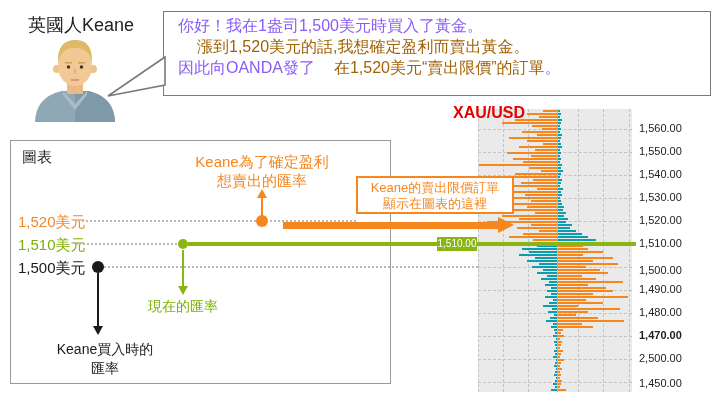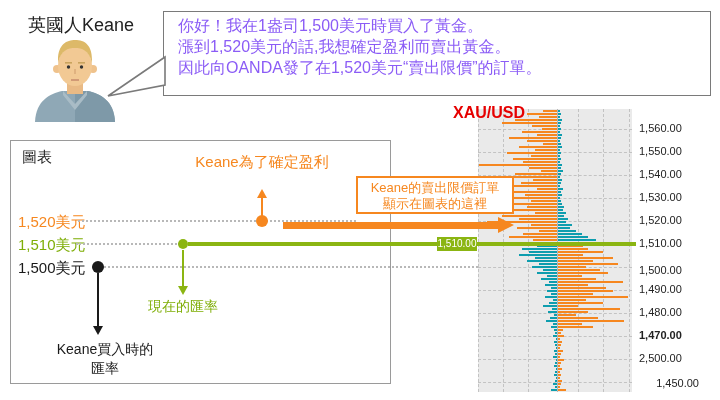--- a/index.html
+++ b/index.html
@@ -10,21 +10,21 @@
   
   #speaker-name{left:28px;top:13px;font-size:18px;color:#222;}
   #avatar{left:30px;top:36px;}
 
   
   #bubble{left:163px;top:11px;width:526px;height:80px;border:1.6px solid #7a7a7a;
           background:#fff;padding:3px 6px 0 14px;line-height:21px;font-size:16px;z-index:3;}
   #bubble .ln{white-space:nowrap;}
   .c-black{color:#8b5cf6;}
   .c-green{color:#7fae07;}
-  .c-orange{color:#8b5cf6;}
+  .c-orange{color:#a16207;margin-left:19px;}
   #bubble-tail{left:105px;top:52px;z-index:4;}
 
   
   #diagram-box{left:10px;top:140px;width:379px;height:242px;border:1.5px solid #9a9a9a;background:#fff;}
   #diagram-title{left:22px;top:148px;font-size:15px;color:#222;}
 
   .dotline{position:absolute;height:0;border-top:2px dotted #b8b8b8;}
   .dot{position:absolute;border-radius:50%;}
   .vline{position:absolute;width:2px;}
   .tri-up{position:absolute;width:0;height:0;border-left:5px solid transparent;border-right:5px solid transparent;border-bottom:9px solid #f6871f;}
@@ -310,33 +310,34 @@
       <div class="axis-label" style="top: 145px;">1,550.00</div>
       <div class="axis-label" style="top: 168px;">1,540.00</div>
       <div class="axis-label" style="top: 191px;">1,530.00</div>
       <div class="axis-label" style="top: 214px;">1,520.00</div>
       <div class="axis-label" style="top: 237px;">1,510.00</div>
       <div class="axis-label" style="top: 264px;">1,500.00</div>
       <div class="axis-label" style="top: 283px;">1,490.00</div>
       <div class="axis-label" style="top: 306px;">1,480.00</div>
       <div class="axis-label" style="top: 329px; font-weight: bold;">1,470.00</div>
       <div class="axis-label" style="top: 352px;">2,500.00</div>
-      <div class="axis-label" style="top: 377px; text-align: right;">1,450.00</div>
+      <div class="axis-label" style="top: 377px;">1,450.00</div>
     </div>
 
   <div class="abs" id="diagram-box"></div>
   <div class="abs" id="diagram-title">圖表</div>
 
   <div class="abs" id="level-label-1520">1,520美元</div>
   <div class="dotline" style="left:78px;top:220px;width:278px;"></div>
   <div class="dot" style="left:256px;top:215px;width:12px;height:12px;background:#f6871f;"></div>
   <div class="vline" style="left:261px;top:197px;height:20px;background:#f6871f;"></div>
   <div class="tri-up" style="left:257px;top:189px;"></div>
   <div class="abs" id="sell-note">
     <div>Keane為了確定盈利</div>
+    <div>想賣出的匯率</div>
   </div>
 
   <div class="abs" id="level-label-1510">1,510美元</div>
   <div class="dotline" style="left:76px;top:243px;width:104px;"></div>
   <div class="dot" style="left:178px;top:239px;width:10px;height:10px;background:#8bb512;"></div>
   <div class="abs" id="green-line"></div>
   <div class="abs" id="price-tag">1,510.00</div>
   <div class="vline" style="left:182px;top:250px;height:36px;background:#8bb512;"></div>
   <div class="tri-down" style="left:178px;top:286px;border-top-color:#8bb512;"></div>
   <div class="abs" id="current-note">現在的匯率</div>

